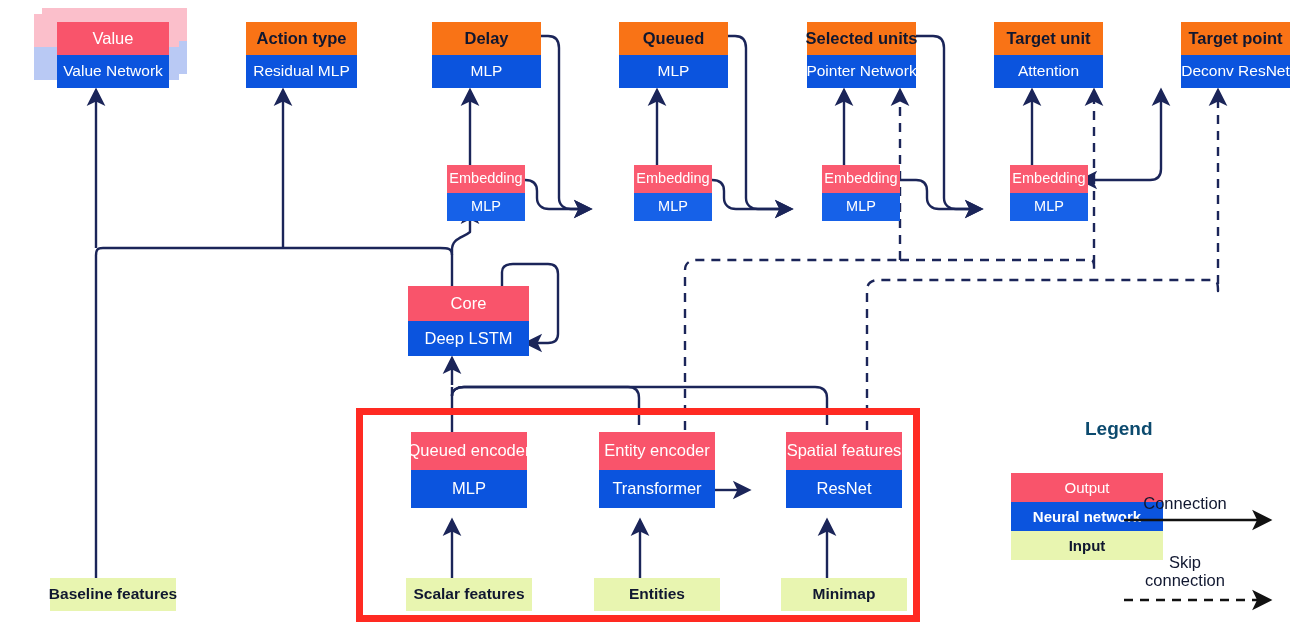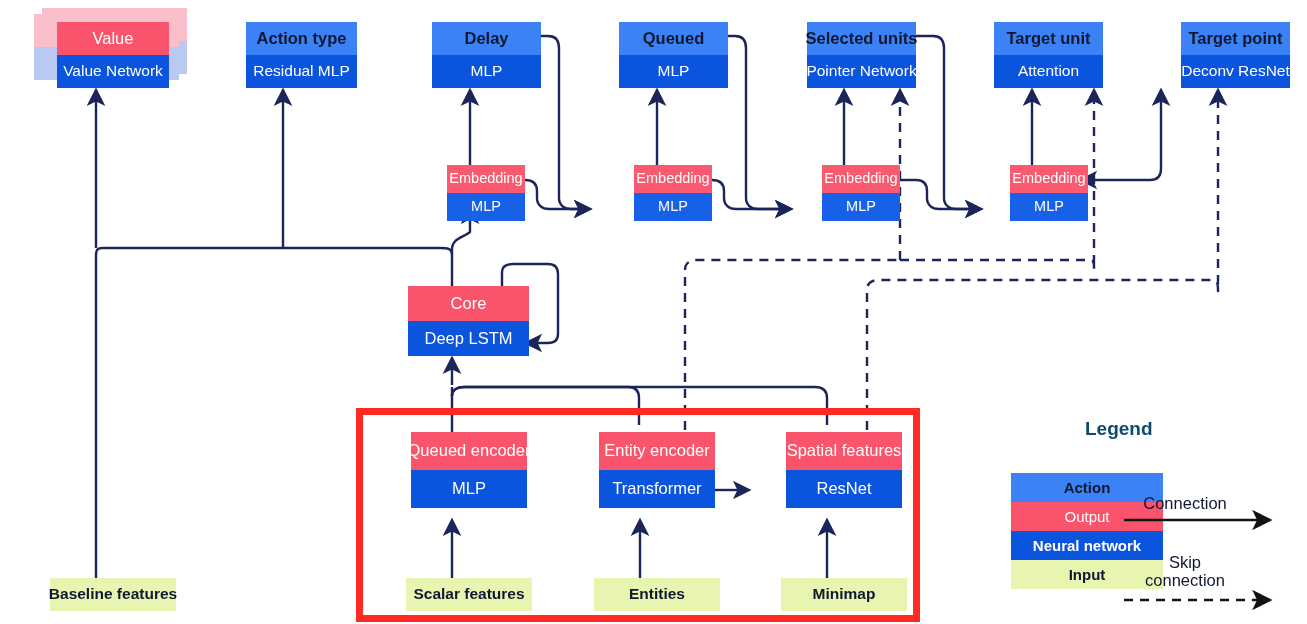--- a/index.html
+++ b/index.html
@@ -12,21 +12,21 @@
   #stage{position:absolute;left:0;top:0;width:1307px;height:624px;}
   svg.wires{position:absolute;left:0;top:0;width:1307px;height:624px;pointer-events:none;}
 
   
   .node{position:absolute;box-sizing:border-box;padding-left:33px;}
   .band{
     box-sizing:border-box;width:100%;
     display:flex;align-items:center;justify-content:center;
     text-align:center;line-height:1.05;white-space:nowrap;
   }
-  .band.action{background:#3b82f6;color:#101730;font-weight:700;}
+  .band.action{background:#f97316;color:#101730;font-weight:700;}
   .band.output{background:#F9546B;color:#ffffff;font-weight:500;}
   .band.nn{background:#0B54DE;color:#ffffff;font-weight:500;}
   .band.input{background:#E8F5B0;color:#101730;font-weight:700;}
 
   
   .head .band.action{height:33px;font-size:16.5px;}
   .head .band.nn{height:33px;font-size:15.5px;}
   .head .band.output{height:33px;font-size:16.5px;}
 
   
@@ -244,21 +244,20 @@
     <div class="band input">Entities</div>
   </div>
 
   <div class="node inp" style="left:748px;top:578px;width:159px;">
     <div class="band input">Minimap</div>
   </div>
 
   <div class="legend-title" style="left:1085px;top:418px;">Legend</div>
 
   <div class="legend-stack" style="left:1011px;top:473px;width:152px;">
-    <div class="band action">Action</div>
     <div class="band output">Output</div>
     <div class="band nn">Neural network</div>
     <div class="band input">Input</div>
   </div>
 
   <div class="legend-label" style="left:1185px;top:494px;transform:translateX(-50%);">Connection</div>
 
   <div class="legend-label" style="left:1185px;top:553px;transform:translateX(-50%);">Skip</div>
   <div class="legend-label" style="left:1185px;top:571px;transform:translateX(-50%);">connection</div>
 

